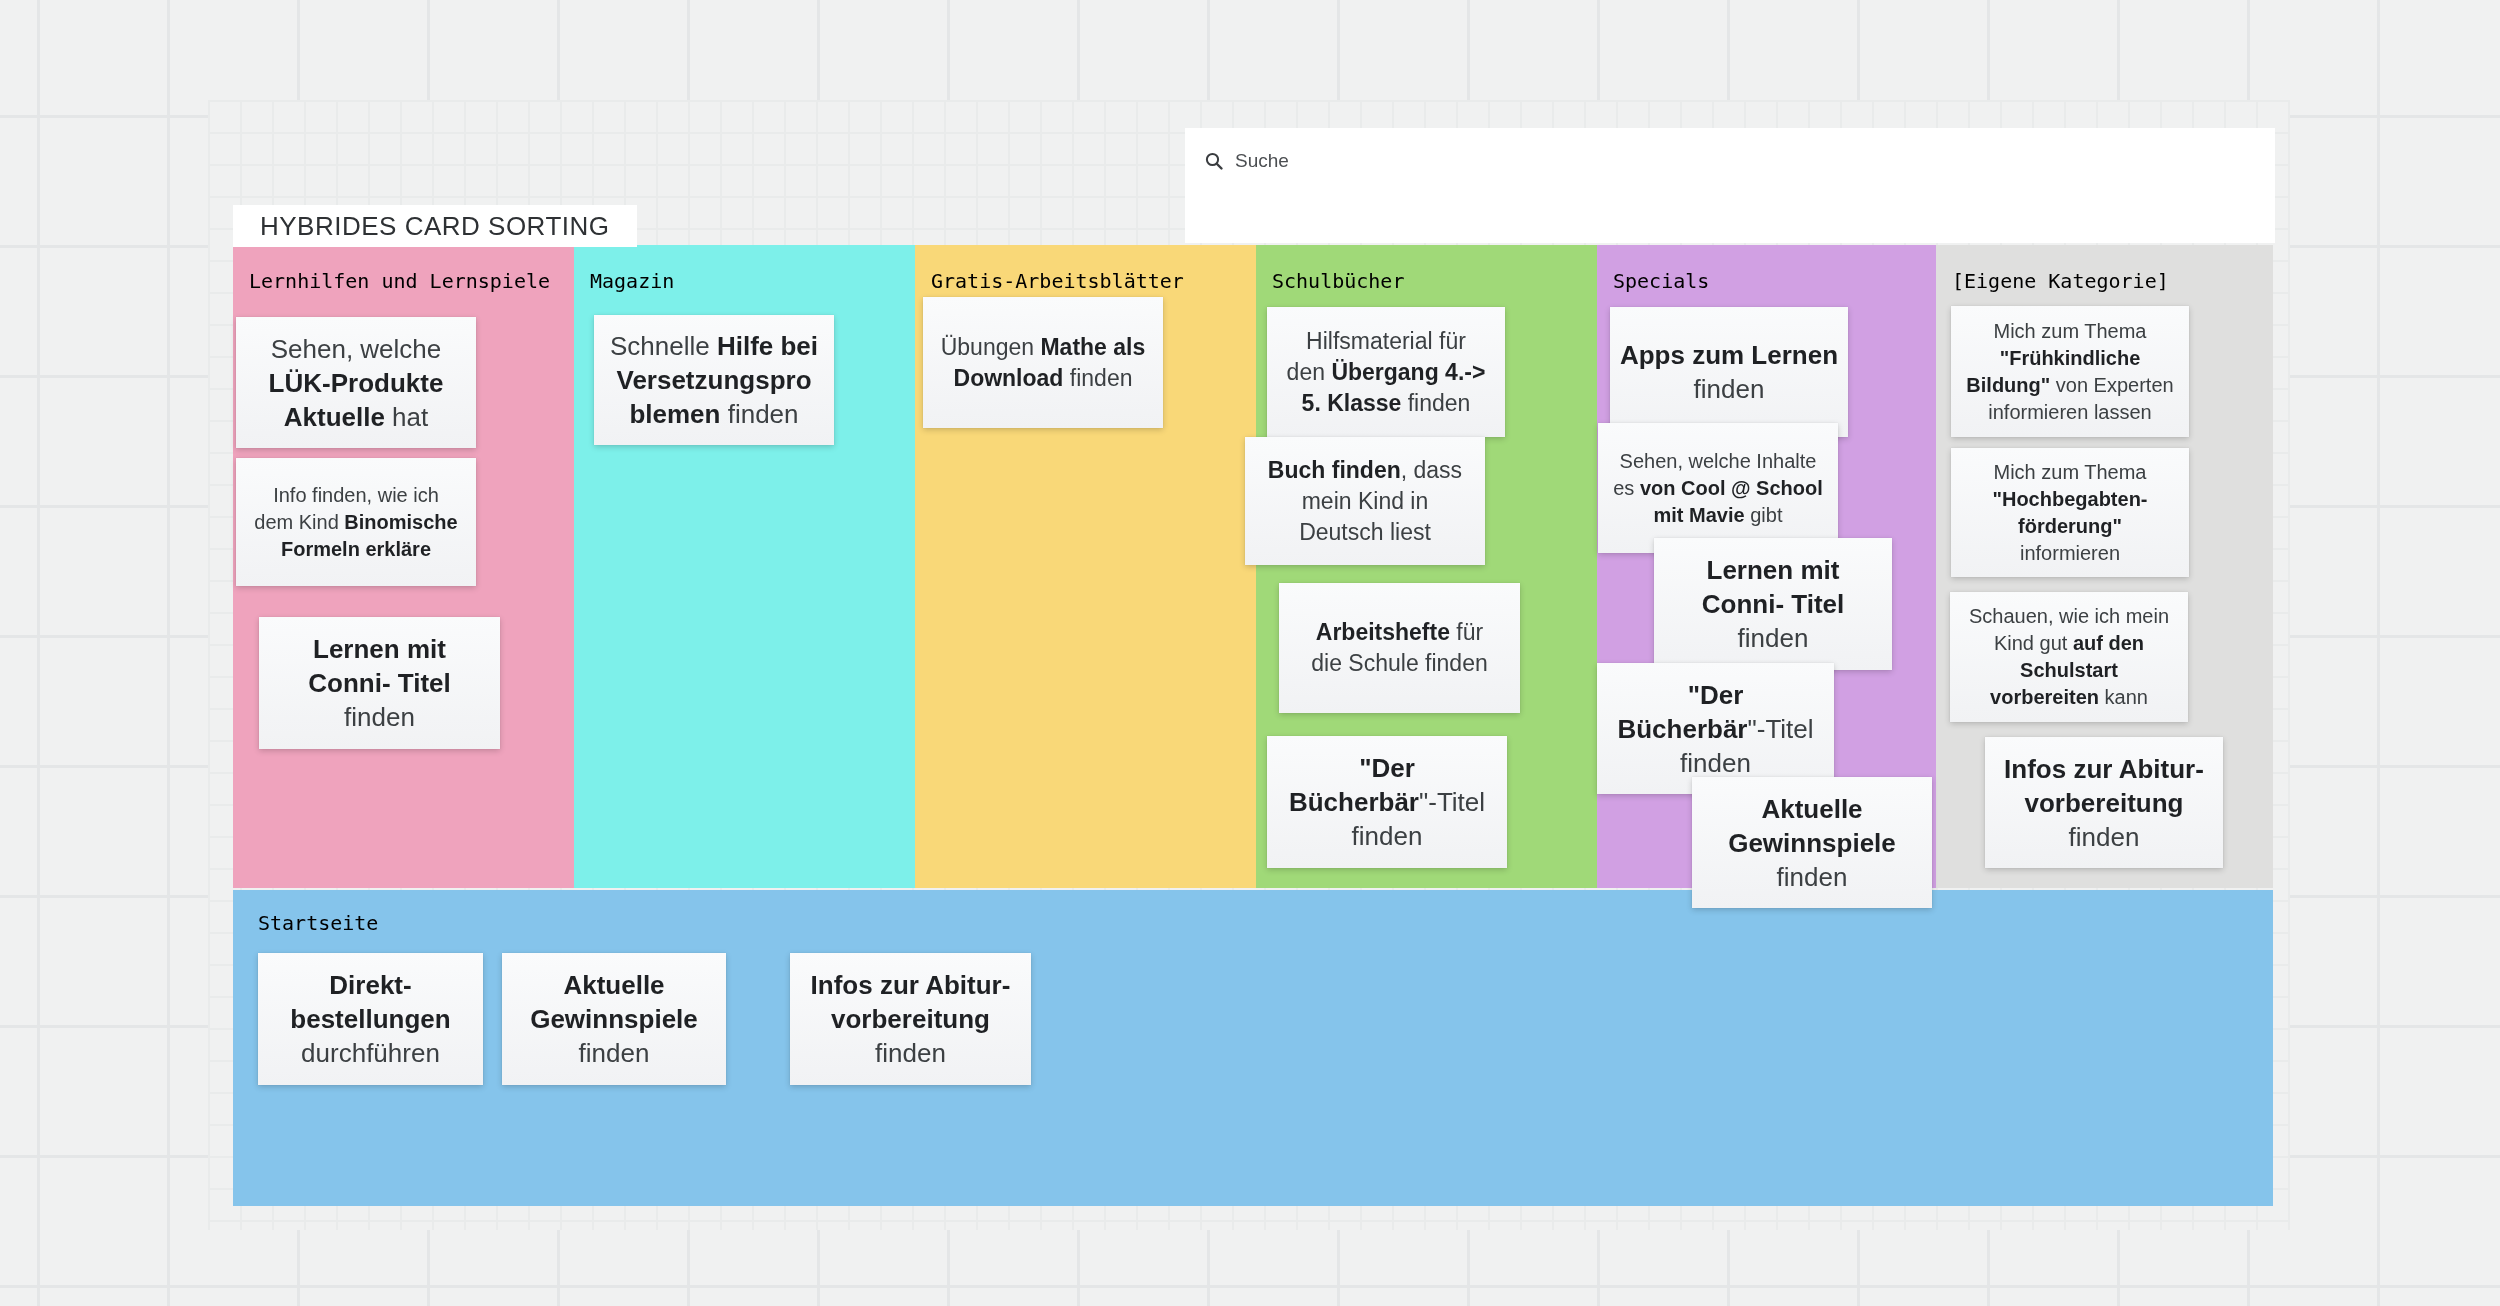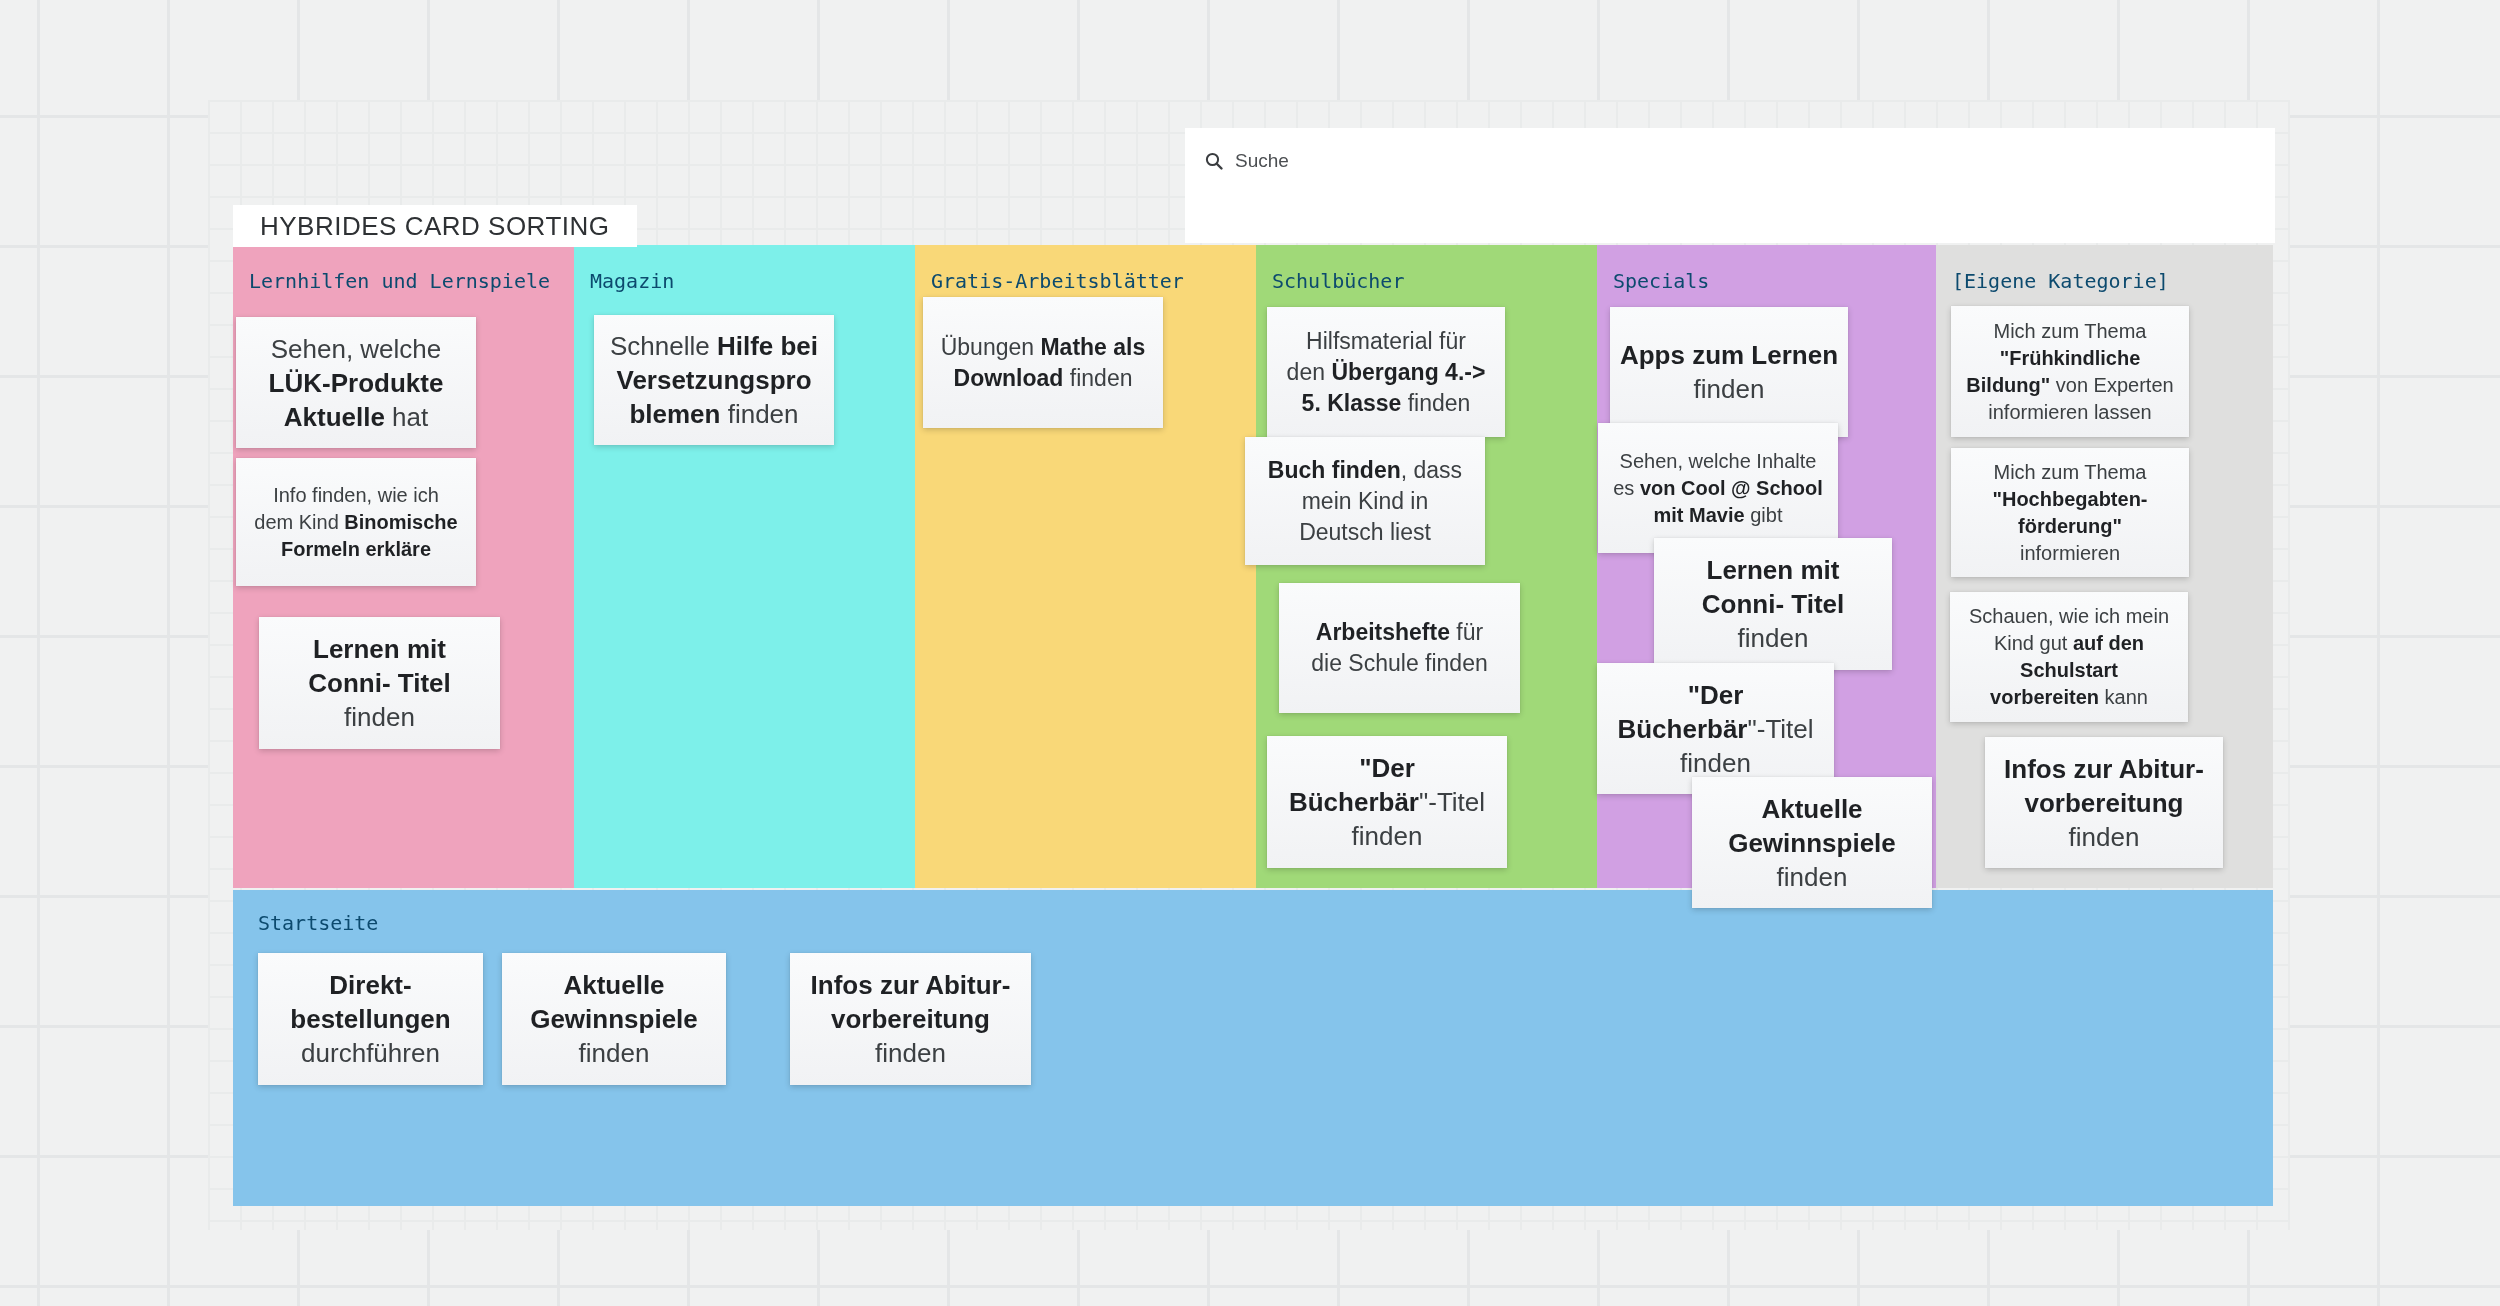--- a/index.html
+++ b/index.html
@@ -18,21 +18,21 @@
     background-color:#f0f1f1;
     background-image:
       linear-gradient(#e9ebeb 2px,transparent 2px),
       linear-gradient(90deg,#e9ebeb 2px,transparent 2px);
     background-size:32px 32px;
   }
   .zone{position:absolute;z-index:2;}
   .zone-label{
     position:absolute;left:16px;top:24px;
     font-family:"DejaVu Sans Mono","Liberation Mono",monospace;
-    font-size:20px;color:#0c4a6e;white-space:nowrap;
+    font-size:20px;color:#000000;white-space:nowrap;
   }
   .row-zone .zone-label{left:25px;top:21px;}
   .card{
     position:absolute;z-index:5;
     background:linear-gradient(180deg,#fafbfc 0%,#f1f2f4 100%);
     box-shadow:0 2px 6px rgba(0,0,0,0.18), 0 0 1px rgba(0,0,0,0.10);
     display:flex;flex-direction:column;align-items:center;justify-content:center;
     text-align:center;color:#3c4043;padding:4px;box-sizing:border-box;
   }
   .card .line{display:block;white-space:nowrap;}

